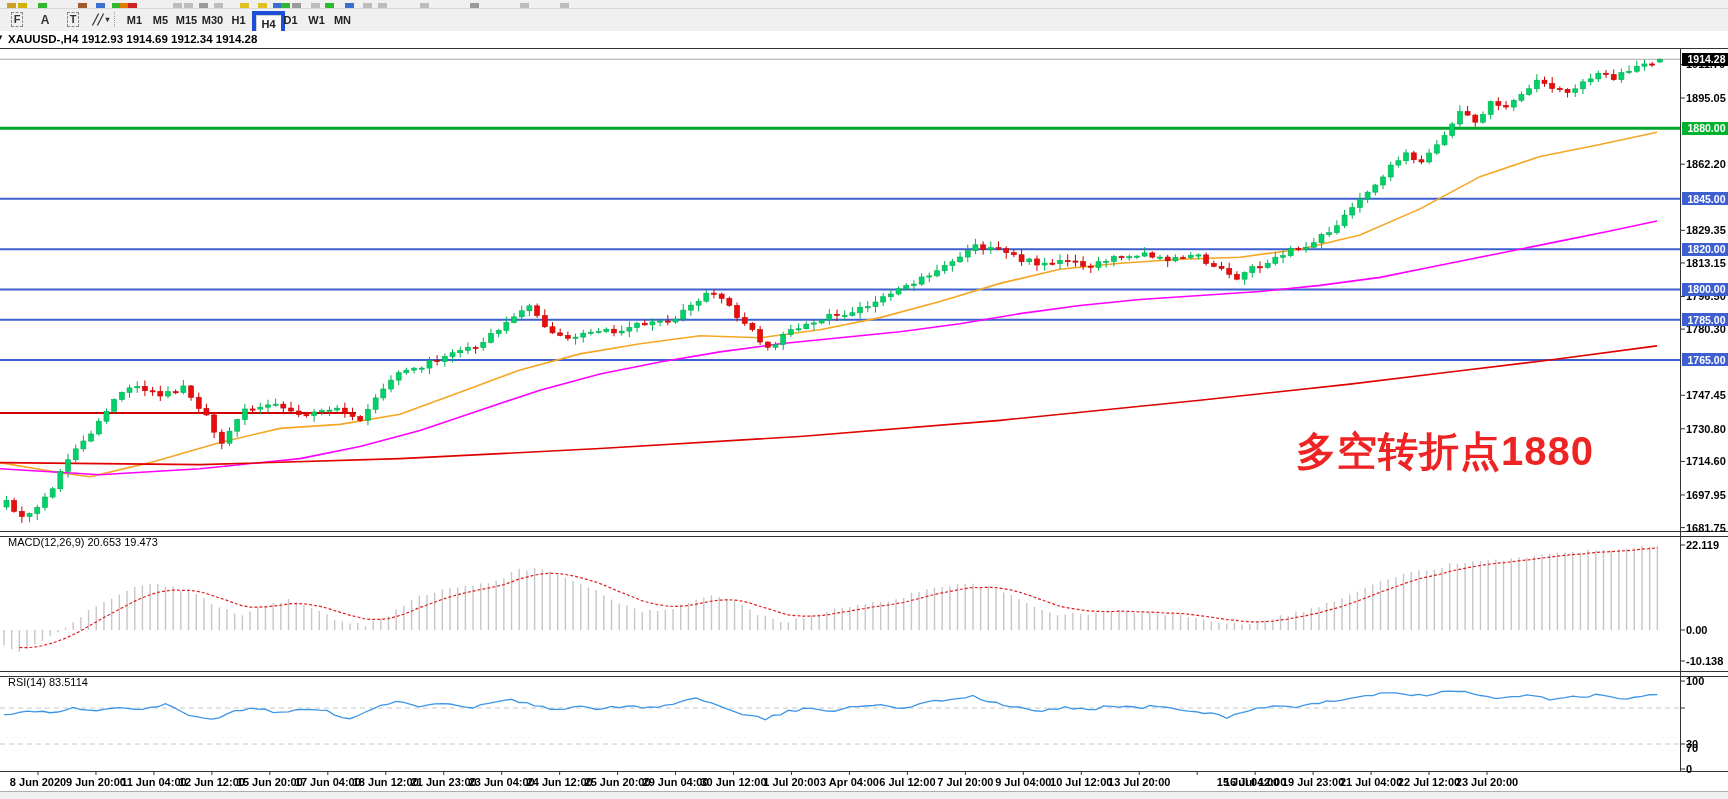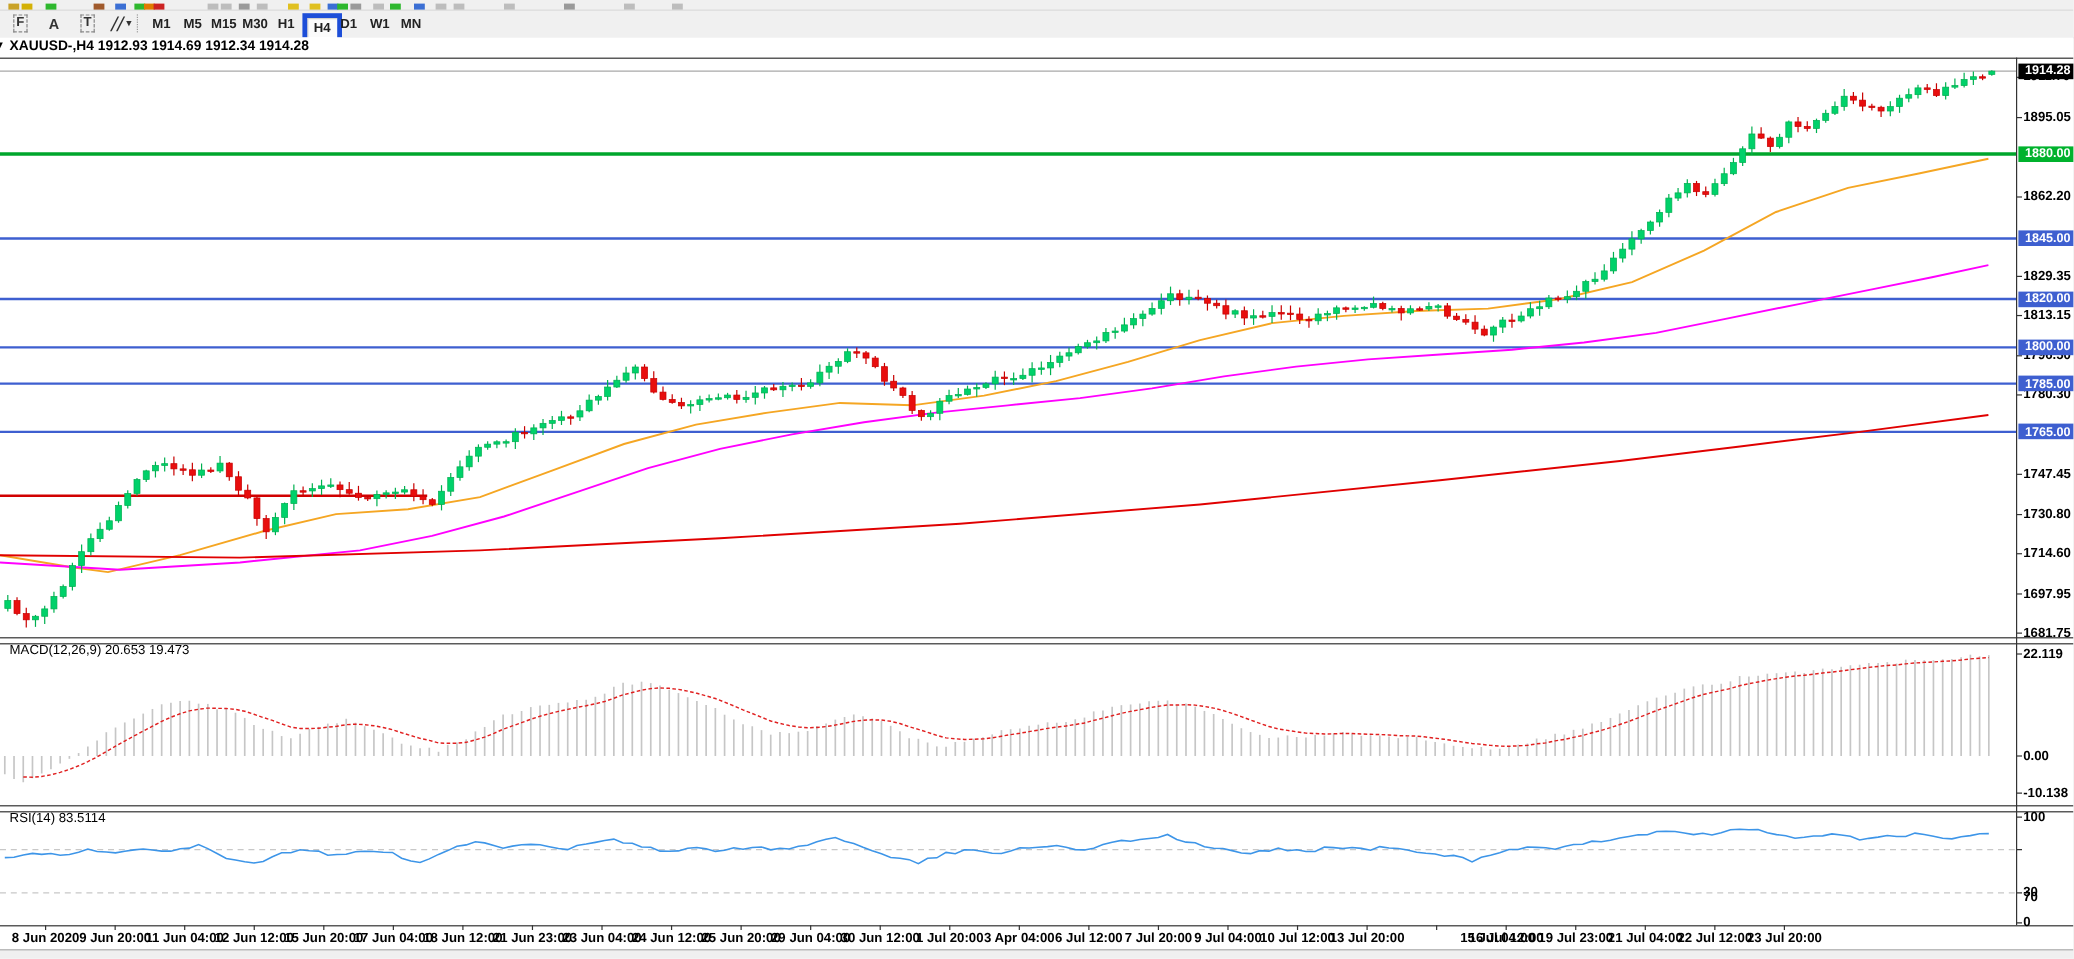--- a/index.html
+++ b/index.html
@@ -865,15 +865,16 @@
       <div class="tlabel" style="left: 1255.16px; top: 776px;">16 Jul 12:00</div>
       <div class="tlabel" style="left: 1313.12px; top: 776px;">19 Jul 23:00</div>
       <div class="tlabel" style="left: 1371.08px; top: 776px;">21 Jul 04:00</div>
       <div class="tlabel" style="left: 1429.04px; top: 776px;">22 Jul 12:00</div>
       <div class="tlabel" style="left: 1487px; top: 776px;">23 Jul 20:00</div>
     </div>
 
   <div class="indlabel" style="top:536px">MACD(12,26,9) 20.653 19.473</div>
   <div class="indlabel" style="top:676px">RSI(14) 83.5114</div>
 
+  <div id="annotation">多空转折点1880</div>
 
   <div id="bottombar"></div>
 </div>
 
 </body></html>

